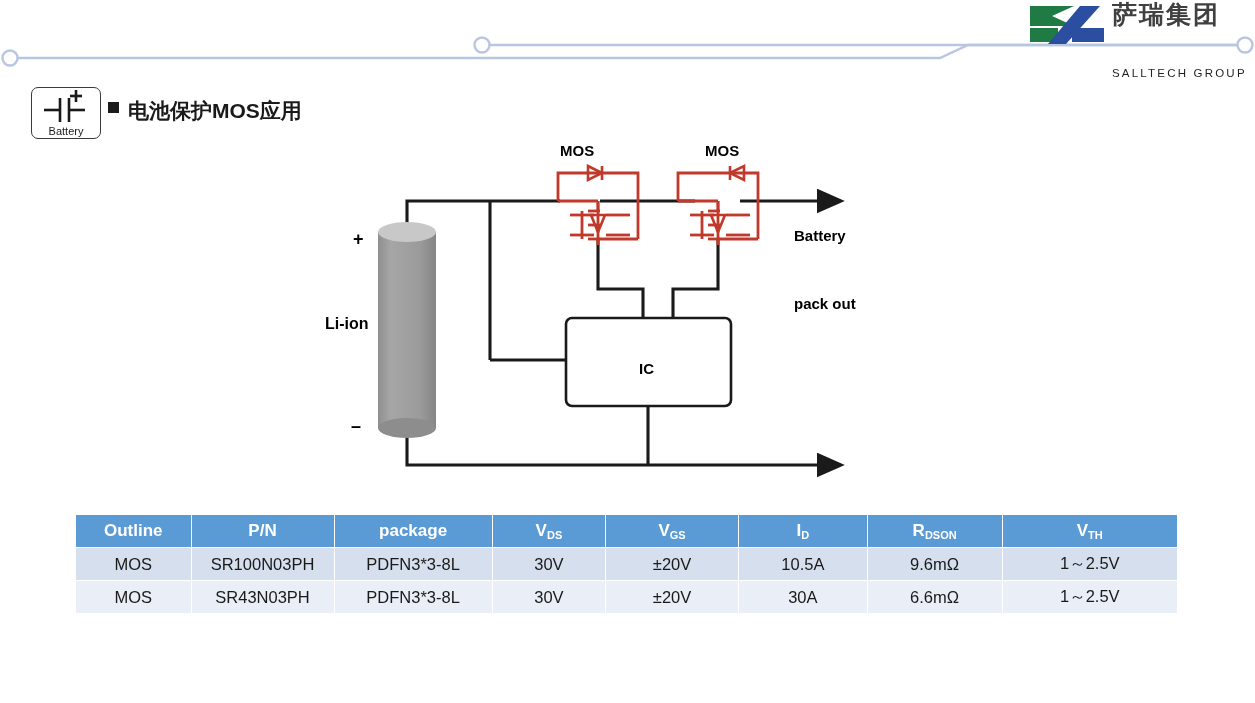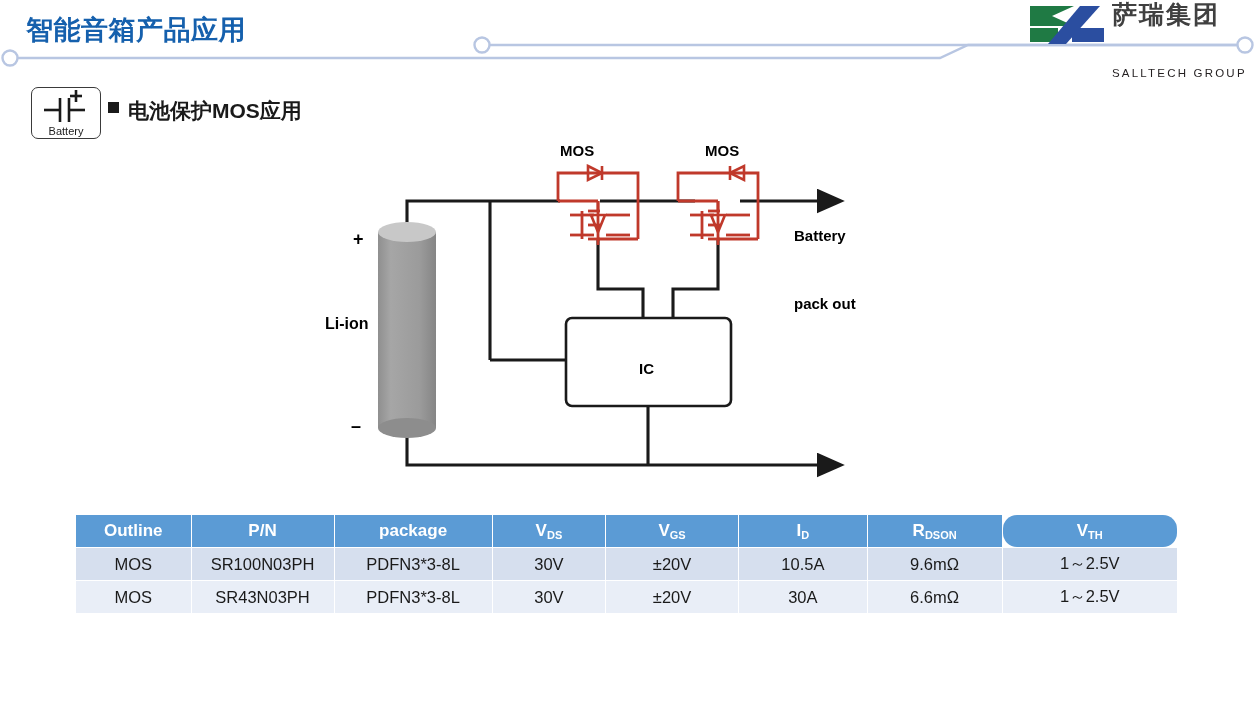--- a/index.html
+++ b/index.html
@@ -170,28 +170,27 @@
     top: 3px;
     letter-spacing: 0;
   }
   .col-outline { width: 113px; margin-left: 48px; }
   .col-pn      { width: 140px; }
   .col-pkg     { width: 155px; }
   .col-vds     { width: 111px; }
   .col-vgs     { width: 130px; }
   .col-id      { width: 126px; }
   .col-rdson   { width: 132px; }
-  .col-vth     { width: 172px; border-radius: 14px; }
+  .col-vth     { width: 172px; }
 </style>
 </head>
 <body>
 
 <div id="slide">
 
-  <div id="slide-title">智能音箱产品应用</div>
 
   <svg id="header-deco" viewBox="0 0 1255 55">
 
     <path d="M 12 38 L 940 38 L 968 25 L 1240 25" fill="none" stroke="#b8c6e2" stroke-width="2.4"></path>
     <path d="M 490 25 L 1240 25" fill="none" stroke="#b8c6e2" stroke-width="2.4"></path>
     <circle cx="10" cy="38" r="7.5" fill="#ffffff" stroke="#b8c6e2" stroke-width="2.4"></circle>
     <circle cx="482" cy="25" r="7.5" fill="#ffffff" stroke="#b8c6e2" stroke-width="2.4"></circle>
     <circle cx="1245" cy="25" r="7.5" fill="#ffffff" stroke="#b8c6e2" stroke-width="2.4"></circle>
   </svg>
 

